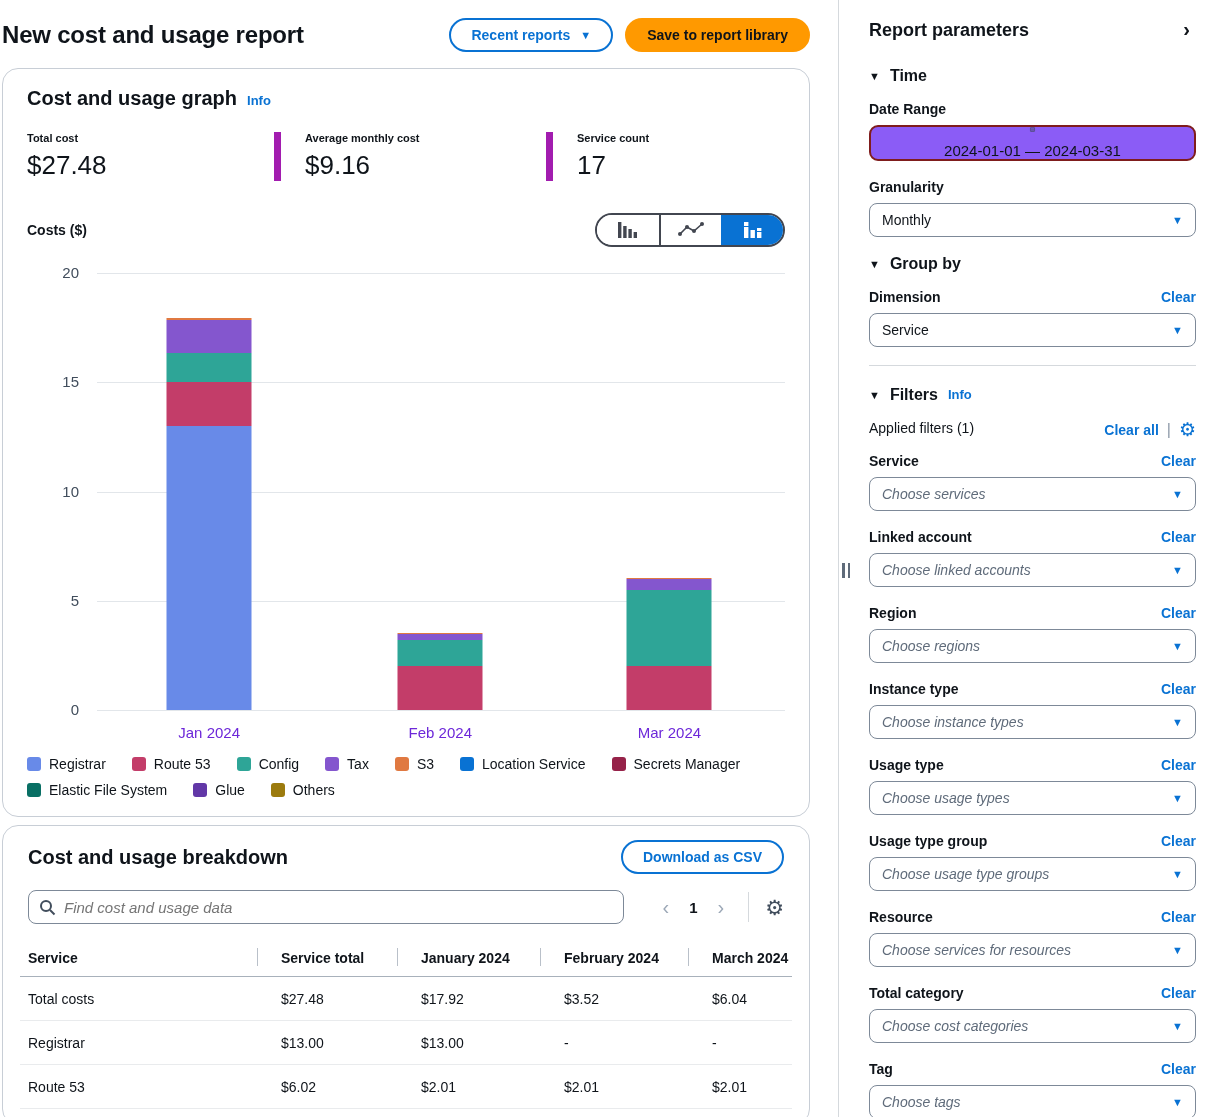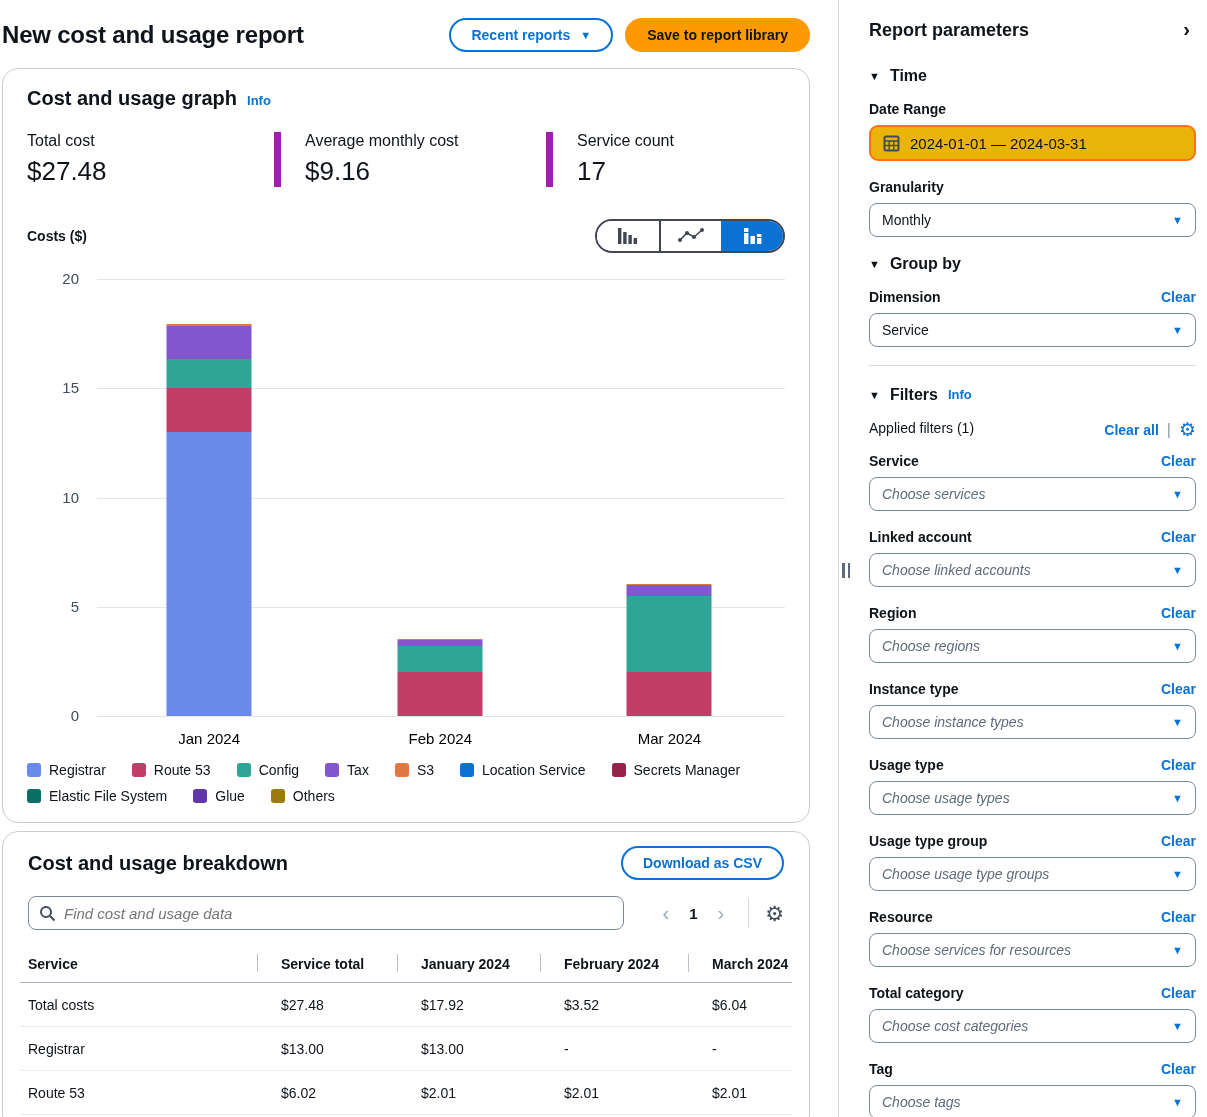--- a/index.html
+++ b/index.html
@@ -23,37 +23,37 @@
   .card-graph { width:808px; }
   .card-breakdown { width:808px; margin-top:8px; padding:14px 17px; height:300px; }
   .card-title-row { display:flex; align-items:baseline; gap:10px; }
   .card-title { font-size:20px; font-weight:700; }
   .info-link { font-size:13px; font-weight:700; color:#0972d3; cursor:pointer; }
 
   
   .stats { display:flex; margin-top:22px; }
   .stat { padding-right:24px; }
   .stat + .stat { border-left:7px solid #a21caf; padding-left:24px; }
-  .stat-label { font-size:16px; font-weight:400; }
+  .stat-label { font-size:11px; font-weight:700; }
   .stat-value { font-size:26px; margin-top:6px; }
 
   
   .chart-header { display:flex; align-items:center; margin-top:32px; }
   .axis-title { font-size:14px; font-weight:700; flex:1; }
   .seg-control { display:flex; border:2px solid #424650; border-radius:17px; overflow:hidden; height:34px; }
   .seg { width:62px; display:flex; align-items:center; justify-content:center; background:#fff; cursor:pointer; }
   .seg + .seg { border-left:2px solid #424650; }
   .seg.selected { background:#0972d3; border-left:2px solid #0972d3; }
   .plot-wrap { margin-top:26px; margin-left:70px; position:relative; height:437px; }
   .gridline { position:absolute; left:0; right:0; height:1px; background:#e2e6ea; }
   .ytick { position:absolute; left:-70px; width:52px; text-align:right; font-size:15px; color:#414d5c; transform:translateY(-9px); }
   .bar { position:absolute; bottom:0; width:85px; height:100%; transform:translateX(-50%); }
   .bar-seg { position:absolute; left:0; width:100%; }
   .xlabels { position:relative; margin-left:70px; height:38px; }
-  .xlabel { position:absolute; top:14px; transform:translateX(-50%); font-size:15px; color:#000000; }
+  .xlabel { position:absolute; top:14px; transform:translateX(-50%); font-size:15px; color:#6d28d9; }
   .legend { display:flex; flex-wrap:wrap; column-gap:26px; row-gap:10px; margin-top:8px; padding-right:40px; }
   .legend-item { display:flex; align-items:center; gap:8px; font-size:14px; cursor:pointer; }
   .swatch { width:14px; height:14px; border-radius:3px; flex:none; }
 
   
   .breakdown-head { display:flex; align-items:center; padding:0 8px; }
   .breakdown-title { font-size:20px; font-weight:700; flex:1; }
   .toolbar { display:flex; align-items:center; margin-top:16px; padding:0 8px;justify-content:center; }
   .search-box { width:606px; height:34px; border:1px solid #7d8998; border-radius:8px;
     display:flex; align-items:center; padding:0 10px; gap:8px; background:#fff; }
@@ -77,22 +77,22 @@
 
   
   .sb-head { display:flex; align-items:flex-end; margin-bottom:26px; }
   .sb-title { font-size:18px; font-weight:700; flex:1; }
   .sb-collapse { font-size:20px; font-weight:700; color:#0f141a; cursor:pointer; padding-right:6px; }
   .section-head { display:flex; align-items:center; gap:10px; font-size:16px; font-weight:700; cursor:pointer; margin-bottom:16px; }
   .tri { font-size:11px; color:#0f141a; }
   .field-label-row { display:flex; align-items:center; margin-bottom:8px; }
   .field-label { font-size:14px; font-weight:700; flex:1; }
   .clear-link { font-size:14px; font-weight:700; color:#0972d3; cursor:pointer; }
-  .date-input { height:36px; border:2px solid #f97316; border-radius:9px; display:flex; align-items:center;
-    gap:10px; padding:0 12px; margin-bottom:18px; cursor:pointer; background:#eab308; }
+  .date-input { height:36px; border:2px solid #7f1d1d; border-radius:9px; display:flex; align-items:center;
+    gap:10px; padding:0 12px; margin-bottom:18px; cursor:pointer; background:#8b5cf6;flex-direction:column; }
   .date-text { font-size:15px; }
   .select { height:34px; border:1px solid #7d8998; border-radius:8px; display:flex; align-items:center;
     padding:0 12px; margin-bottom:18px; cursor:pointer; background:#fff; }
   .select .val { flex:1; font-size:14px; color:#0f141a; }
   .select .ph { flex:1; font-size:14px; font-style:italic; color:#5f6b7a; }
   .select .caret { font-size:11px; color:#0972d3; }
   .sb-divider { height:1px; background:#d5d9dd; margin:4px 0 20px 0; }
   .applied-row { display:flex; align-items:flex-start; margin-bottom:14px; }
   .applied-label { font-size:14px; flex:1; }
   .clear-all-wrap { display:flex; align-items:center; gap:8px; }

